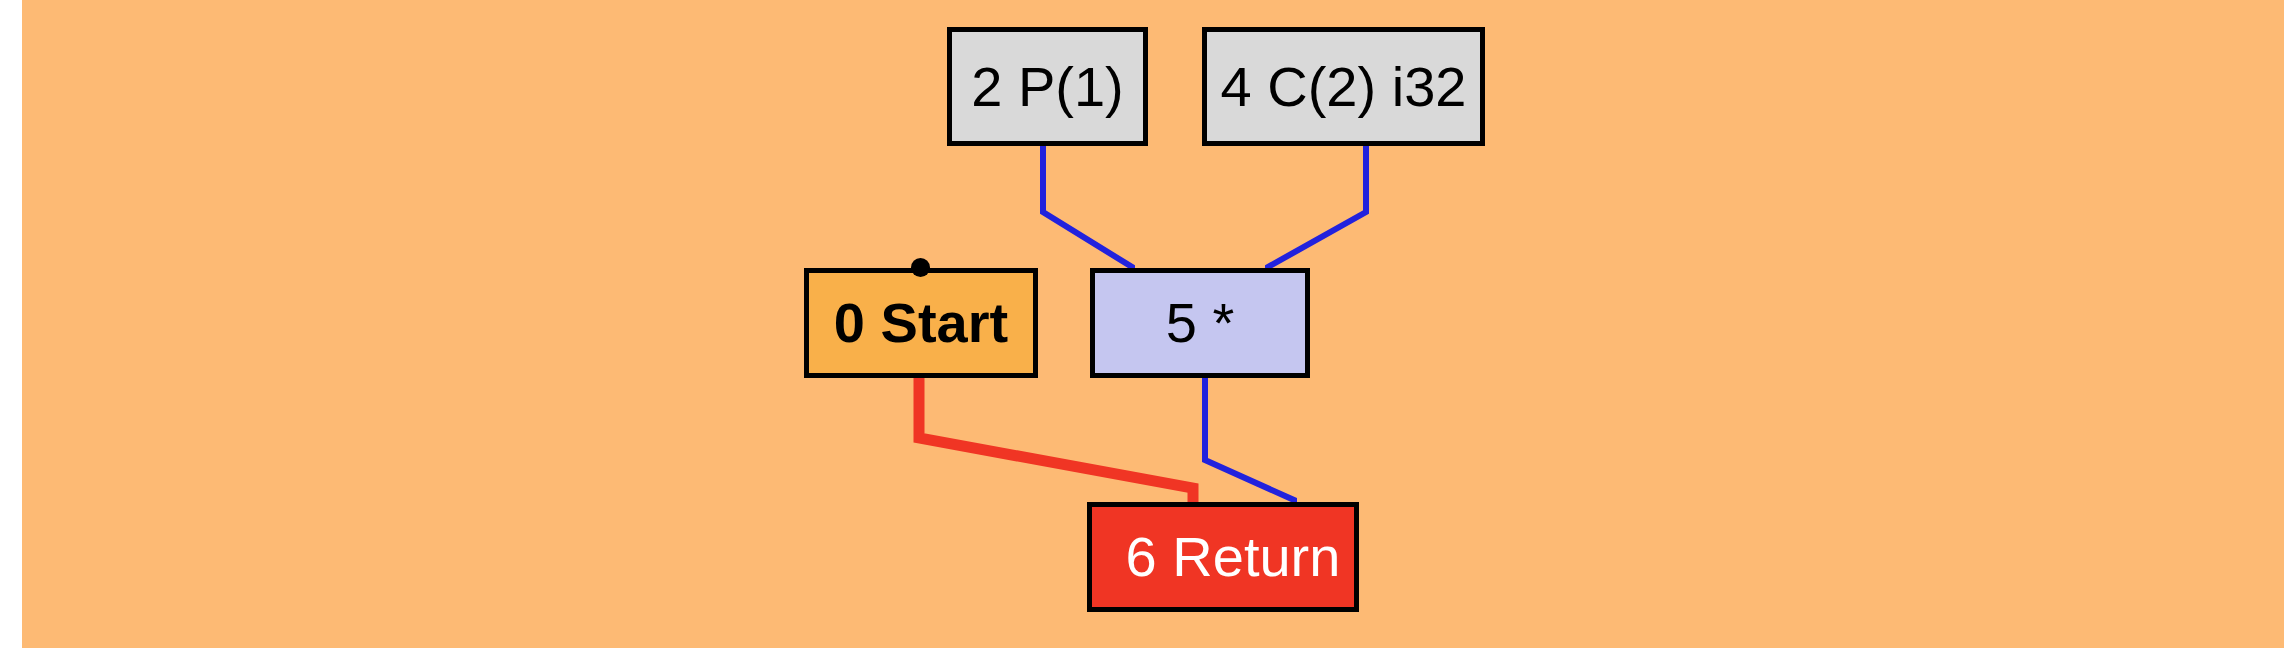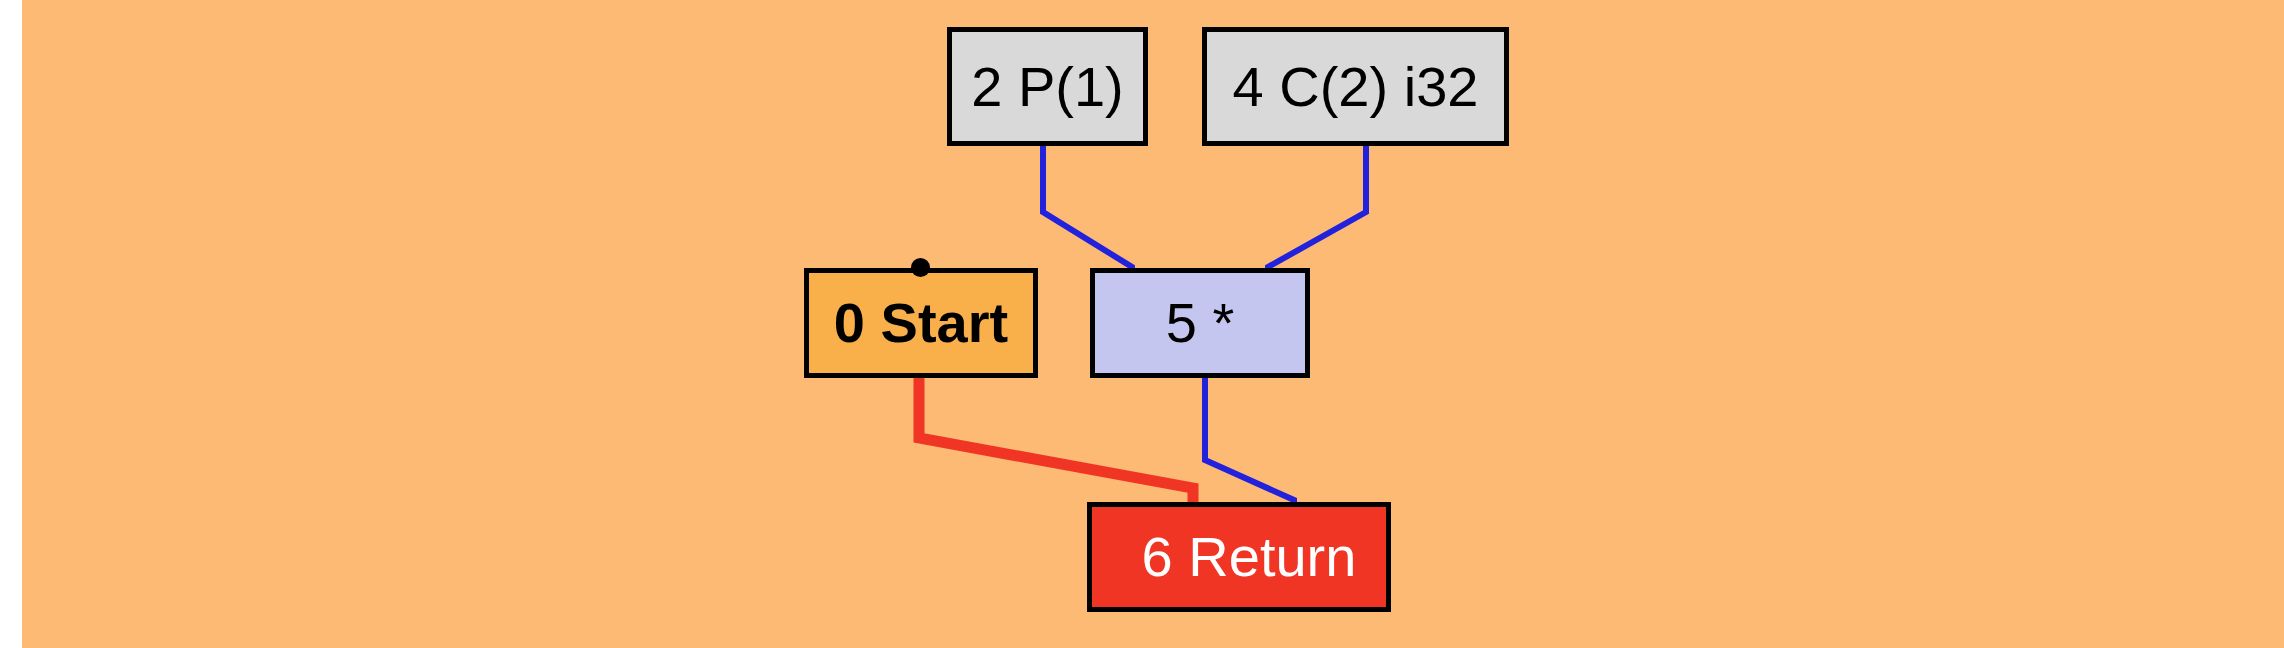--- a/index.html
+++ b/index.html
@@ -50,21 +50,21 @@
     height: 119px;
     background: #d9d9d9;
     color: #000000;
     font-size: 56px;
     font-weight: normal;
   }
   
   #node-4 {
     left: 1180px;
     top: 27px;
-    width: 307px;
+    width: 283px;
     height: 119px;
     background: #d9d9d9;
     color: #000000;
     font-size: 56px;
     font-weight: normal;
   }
   
   #node-0 {
     left: 782px;
     top: 268px;
@@ -84,21 +84,21 @@
     height: 110px;
     background: #c5c6f0;
     color: #000000;
     font-size: 56px;
     font-weight: normal;
   }
   
   #node-6 {
     left: 1065px;
     top: 502px;
-    width: 304px;
+    width: 272px;
     height: 110px;
     background: #f03524;
     color: #ffffff;
     font-size: 56px;
     font-weight: normal;
     padding-left: 20px;
   }
 
   .start-dot {
     position: absolute;

